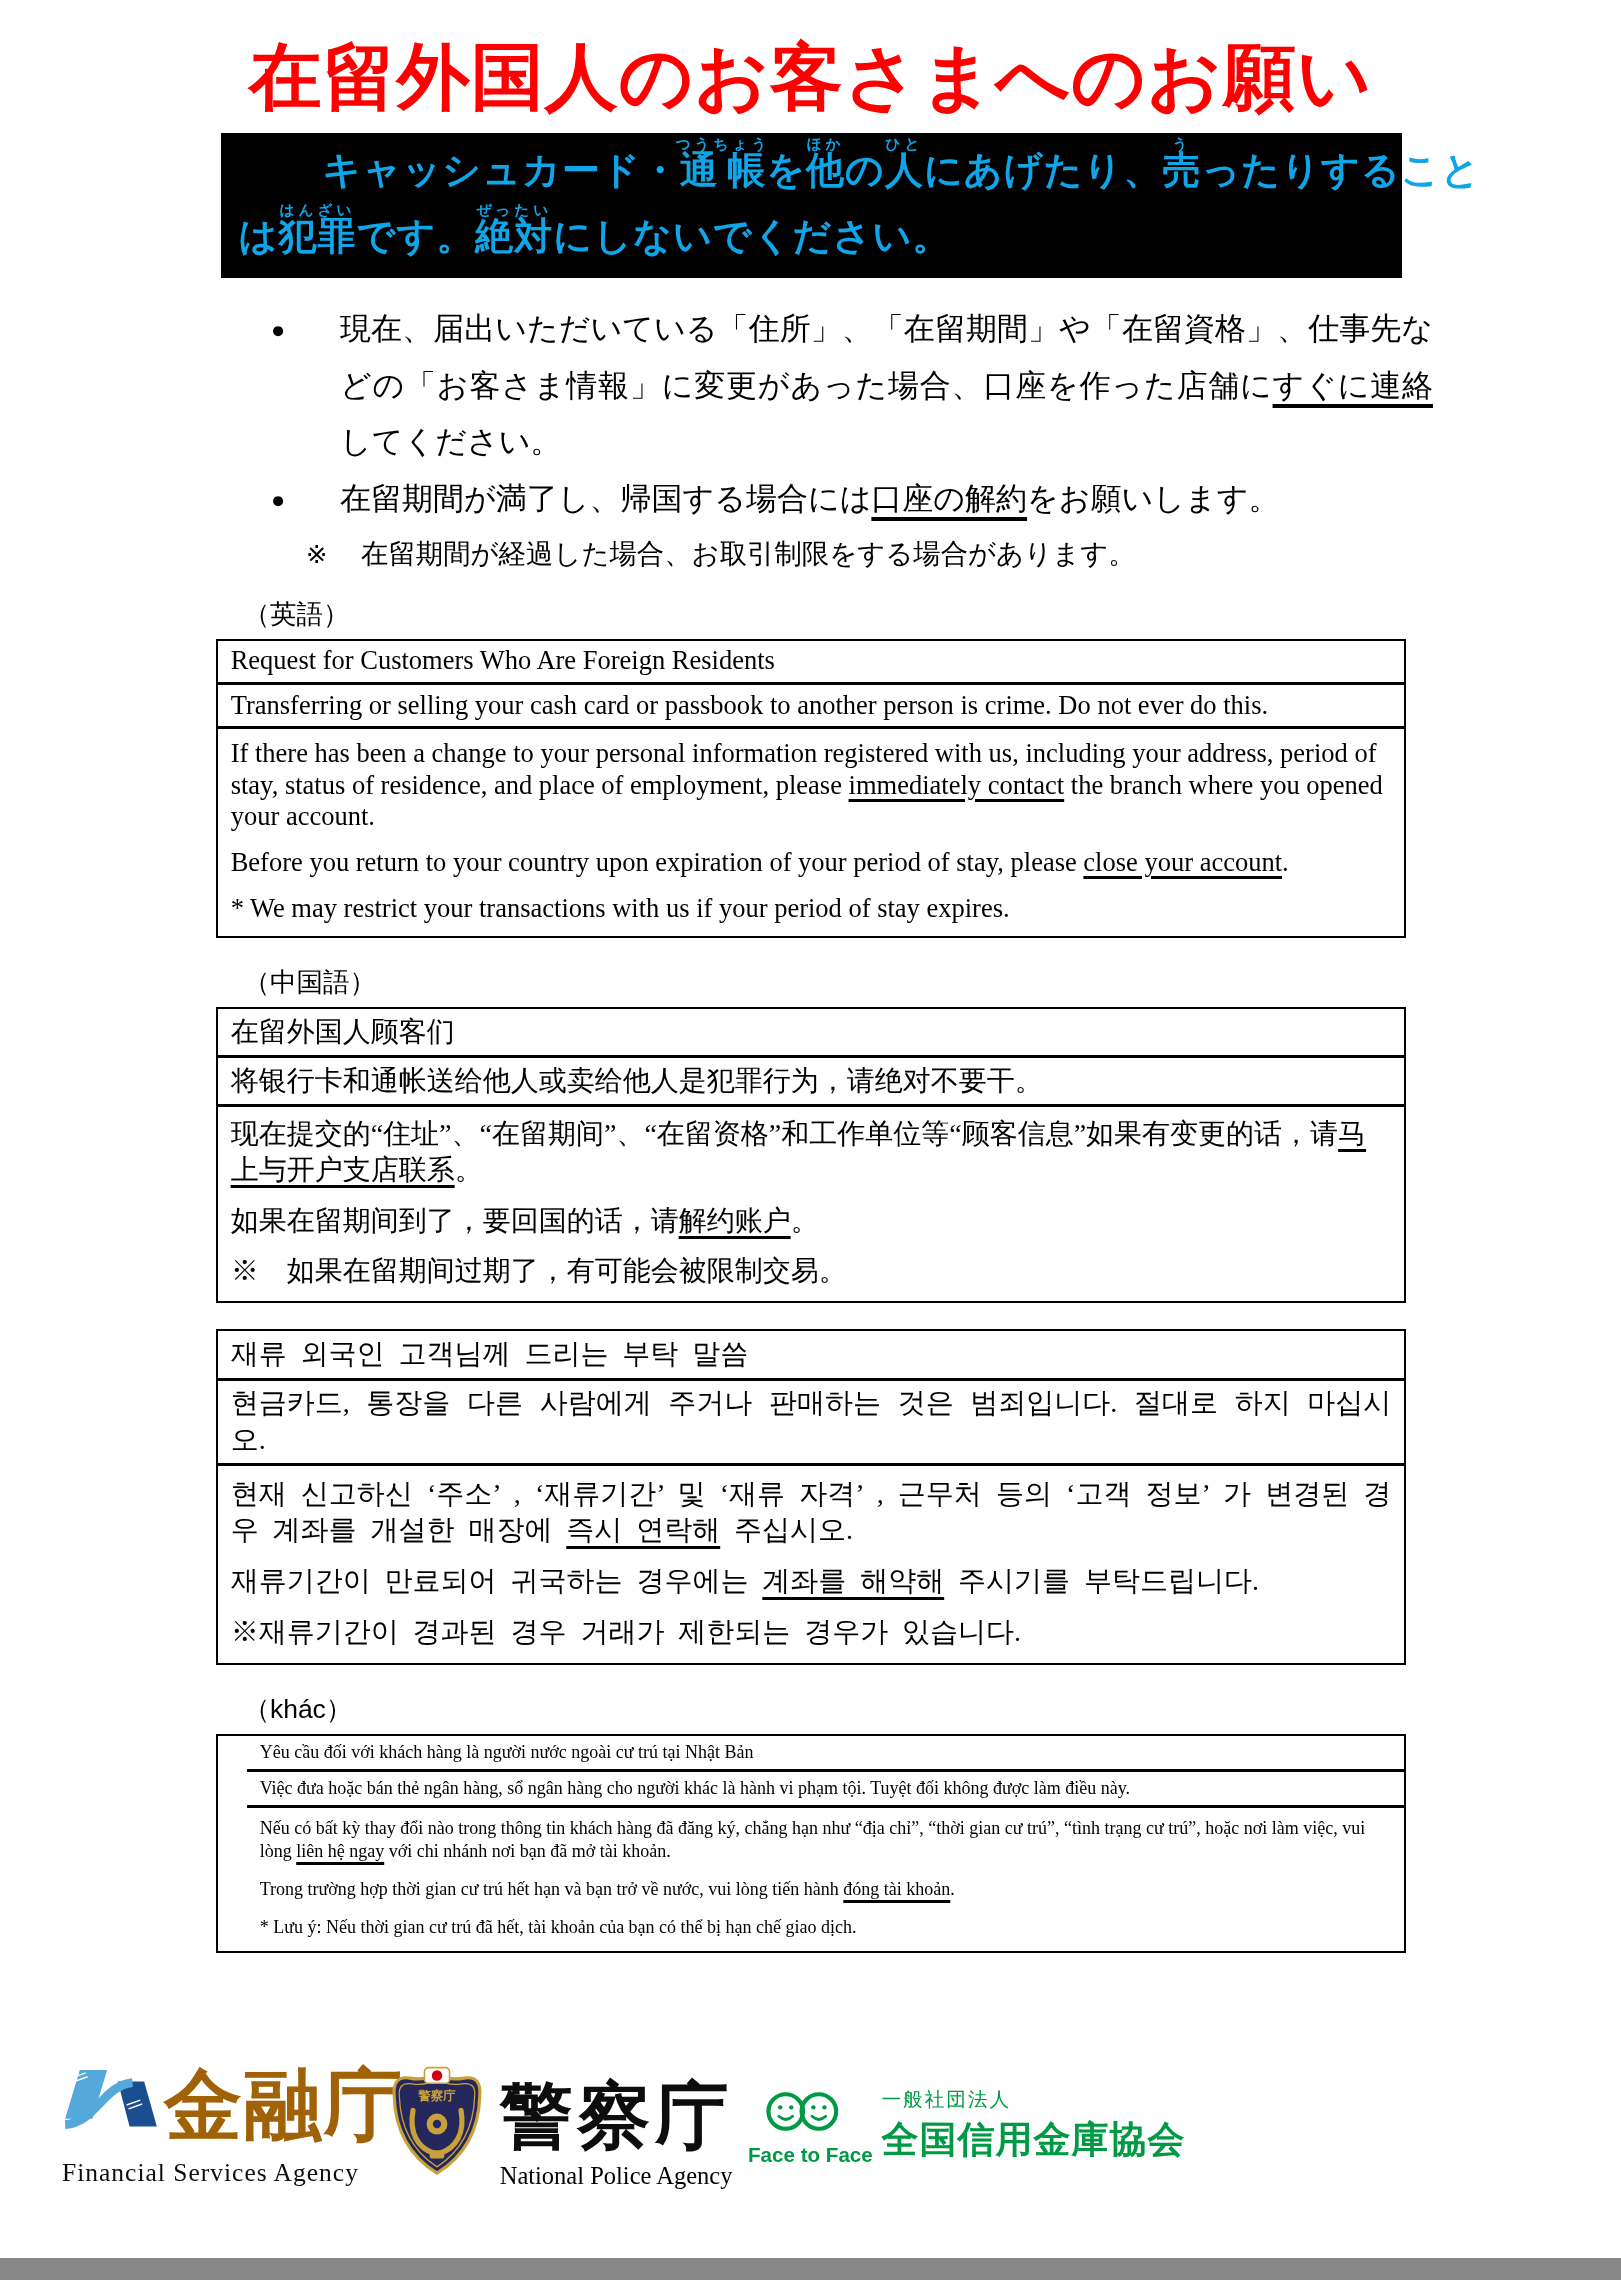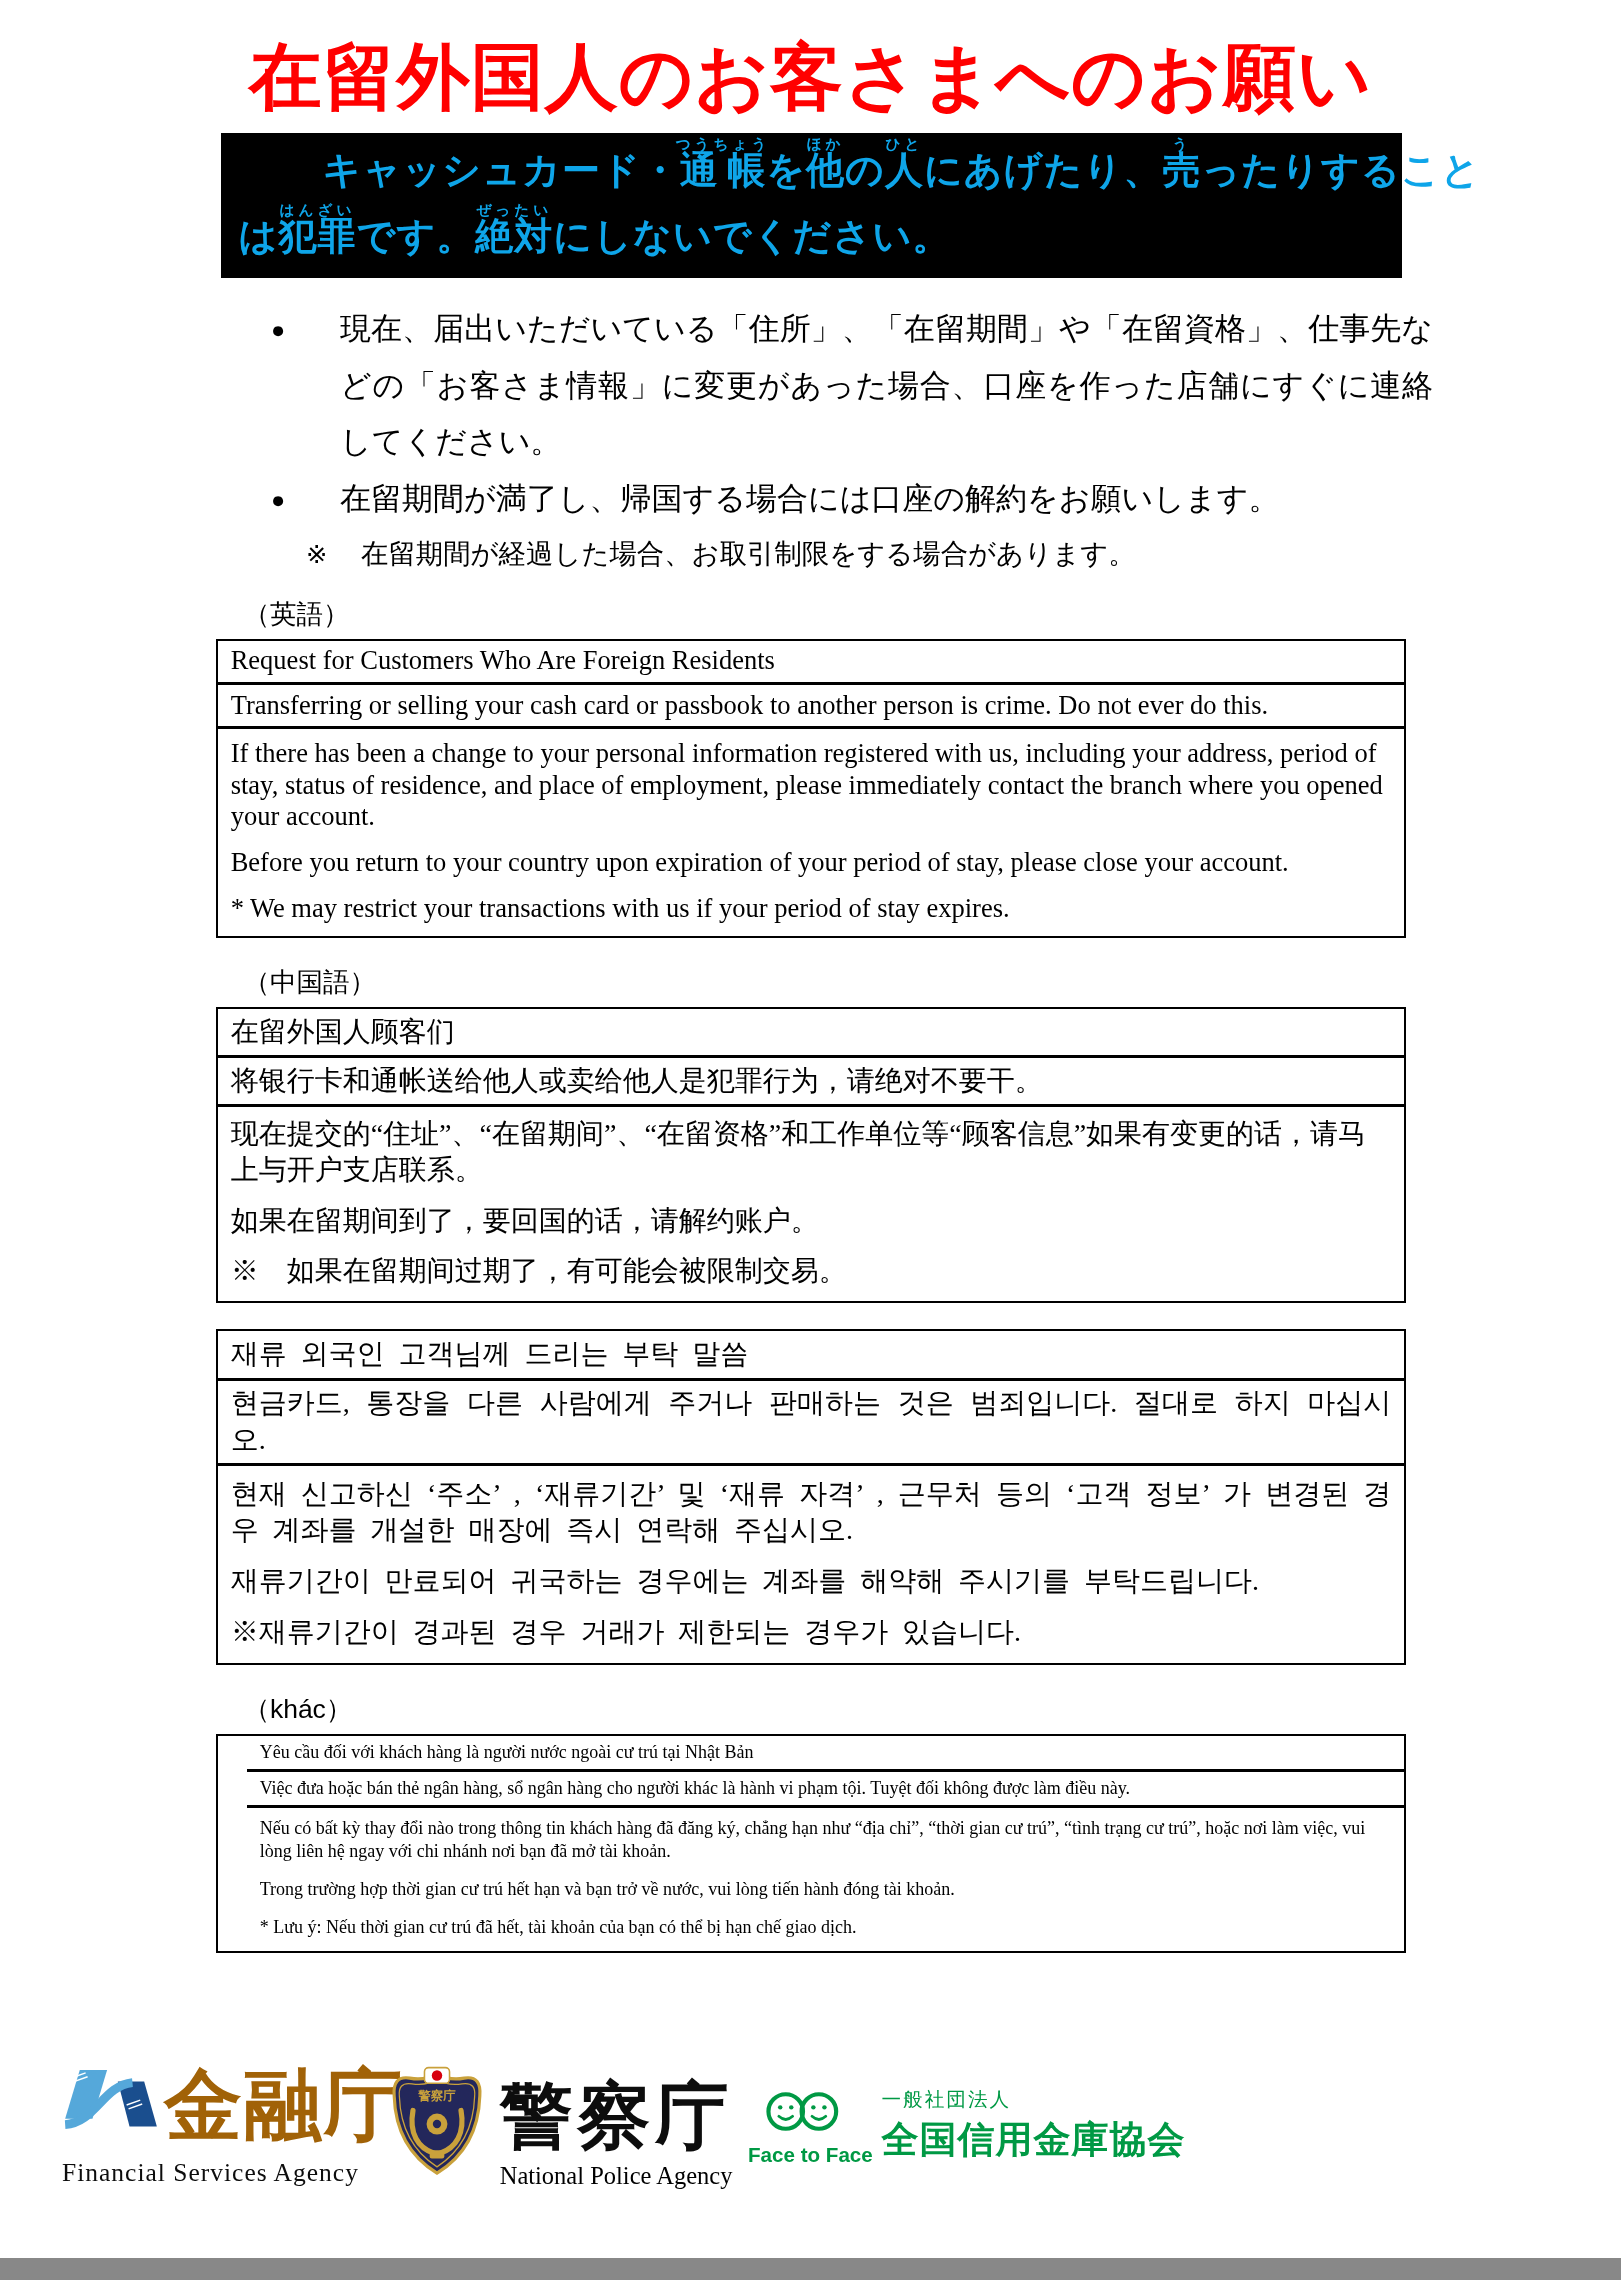--- a/index.html
+++ b/index.html
@@ -61,21 +61,21 @@
     width:1162px;
     margin:23.5px 0 0 271px;
     font-family:var(--sans);
   }
   .bullet-item{display:flex;font-size:31px;line-height:1.82;}
   .bullet-marker{flex:none;width:69px;font-size:23.5px;padding-top:7.8px;}
   .bullet-text{flex:1;text-align:justify;}
   .bullet-note{display:flex;font-size:27.4px;line-height:1.5;margin:5.9px 0 0 35px;}
   .bullet-note .bullet-marker{width:55px;font-size:25.5px;padding-top:2px;}
   
-  .u{text-decoration-thickness:3.9px;text-underline-offset:7.8px;}
+  .u{text-decoration:underline;text-decoration-thickness:3.9px;text-underline-offset:7.8px;}
   
   .sections{width:1190px;margin:21.6px 0 0 216px;}
   .section{margin-bottom:26.5px;}
   .section-label{
     font-family:Liberation Sans, sans-serif;
     font-size:26.5px;
     margin:0 0 6.9px 27.4px;
   }
   .box{border:2.9px solid #000;background:#fff;}
   .box-row{

